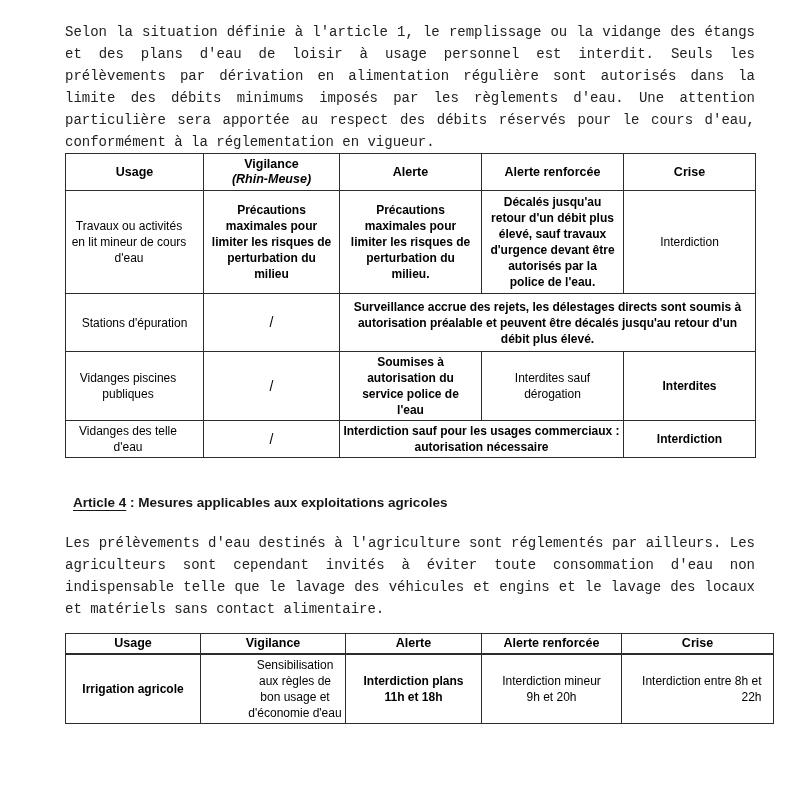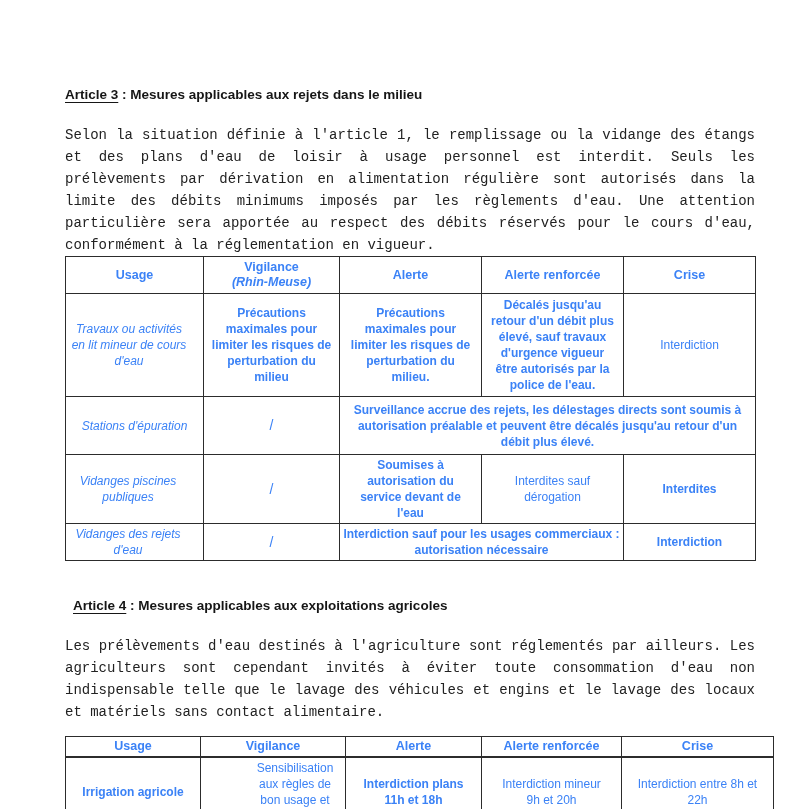--- a/index.html
+++ b/index.html
@@ -37,56 +37,55 @@
     text-align: justify;
     color: #222222;
     font-family: Liberation Mono, monospace;
   }
 
   table.tbl {
     border-collapse: collapse;
     table-layout: fixed;
     font-size: 12px;
     line-height: 16px;
-    color: #3b82f6;
+    color: #000000;
   }
   table.tbl td {
     border: 1.6px solid #2c2c2c;
     vertical-align: middle;
     text-align: center;
     padding: 2px 3px;
     overflow: hidden;
   }
   #rejets-table { margin-top: 0px; width: 690px; }
   #irrigation-table { margin-top: 13px; width: 708px; }
 
-  td.left { text-align: left; padding-left: 7px; font-style: italic; }
+  td.left { text-align: left; padding-left: 7px; }
   .bold, td.bold { font-weight: bold; }
   .ital { font-style: italic; text-align: center; }
   tr.hrow td { font-weight: bold; font-size: 12.5px; line-height: 15px; }
   #irrigation-table tr.hrow td { border-bottom-width: 2px; }
 
   .slash { font-size: 14px; font-weight: normal; }
 
   .cellbox { margin: 0 auto; }
   .cellbox.left-a { margin: 0; }
   .w120 { max-width: 120px; }
   .w126 { max-width: 126px; }
   .w118 { max-width: 118px; }
   .w110 { max-width: 110px; margin-left: 44px; }
   .w115 { max-width: 113px; }
-  .w128 { max-width: 128px; }
+  .w128 { max-width: 128px; text-align: right; }
 </style>
 </head>
 <body>
 
 <div class="page">
   <div class="content">
 
-    <h2 class="article-title" id="article3-heading"><span class="u">Article 3</span><span> : Mesures applicables aux rejets dans le milieu</span></h2>
 
     <p class="body-par">Selon la situation définie à l'article 1, le remplissage ou la vidange des étangs et des plans d'eau de loisir à usage personnel est interdit. Seuls les prélèvements par dérivation en alimentation régulière sont autorisés dans la limite des débits minimums imposés par les règlements d'eau. Une attention particulière sera apportée au respect des débits réservés pour le cours d'eau, conformément à la réglementation en vigueur.</p>
 
     <table class="tbl" id="rejets-table">
       <colgroup>
         <col style="width:138px">
           <col style="width:136px">
           <col style="width:142px">
           <col style="width:142px">
           <col style="width:132px">
@@ -107,48 +106,48 @@
           <td class="left">
             <div class="cellbox left-a w120">Travaux ou activités en lit mineur de cours d'eau</div>
           </td>
           <td class="bold">
             <div class="cellbox w126">Précautions maximales pour limiter les risques de perturbation du milieu</div>
           </td>
           <td class="bold">
             <div class="cellbox w126">Précautions maximales pour limiter les risques de perturbation du milieu.</div>
           </td>
           <td class="bold">
-            <div class="cellbox w126">Décalés jusqu'au retour d'un débit plus élevé, sauf travaux d'urgence vigueur être autorisés par la police de l'eau.</div>
+            <div class="cellbox w126">Décalés jusqu'au retour d'un débit plus élevé, sauf travaux d'urgence devant être autorisés par la police de l'eau.</div>
           </td>
           <td>Interdiction</td>
         </tr>
 
         <tr style="height:58px">
           <td class="left">Stations d'épuration</td>
           <td><span class="slash">/</span></td>
           <td class="bold" colspan="3">Surveillance accrue des rejets, les délestages directs sont soumis à autorisation préalable et peuvent être décalés jusqu'au retour d'un débit plus élevé.</td>
         </tr>
 
         <tr style="height:63px">
           <td class="left">
             <div class="cellbox left-a w118">Vidanges piscines publiques</div>
           </td>
           <td><span class="slash">/</span></td>
           <td class="bold">
-            <div class="cellbox w118">Soumises à autorisation du service devant de l'eau</div>
+            <div class="cellbox w118">Soumises à autorisation du service police de l'eau</div>
           </td>
           <td>
             <div class="cellbox w115">Interdites sauf dérogation</div>
           </td>
           <td class="bold">Interdites</td>
         </tr>
 
         <tr style="height:36px">
           <td class="left">
-            <div class="cellbox left-a w118">Vidanges des rejets d'eau</div>
+            <div class="cellbox left-a w118">Vidanges des telle d'eau</div>
           </td>
           <td><span class="slash">/</span></td>
           <td class="bold" colspan="2">Interdiction sauf pour les usages commerciaux : autorisation nécessaire</td>
           <td class="bold">Interdiction</td>
         </tr>
       </tbody>
     </table>
 
     <h2 class="article-title" id="article4-heading"><span class="u">Article 4</span><span> : Mesures applicables aux exploitations agricoles</span></h2>
 

